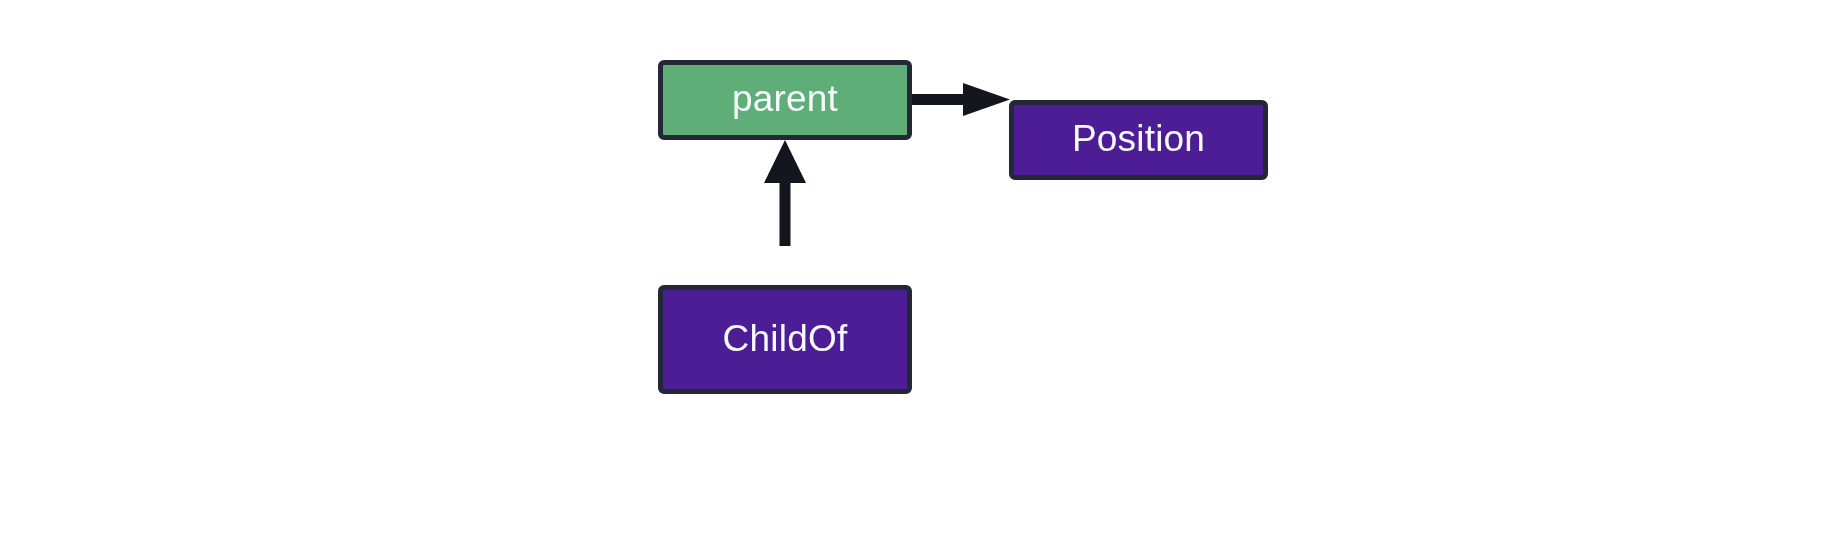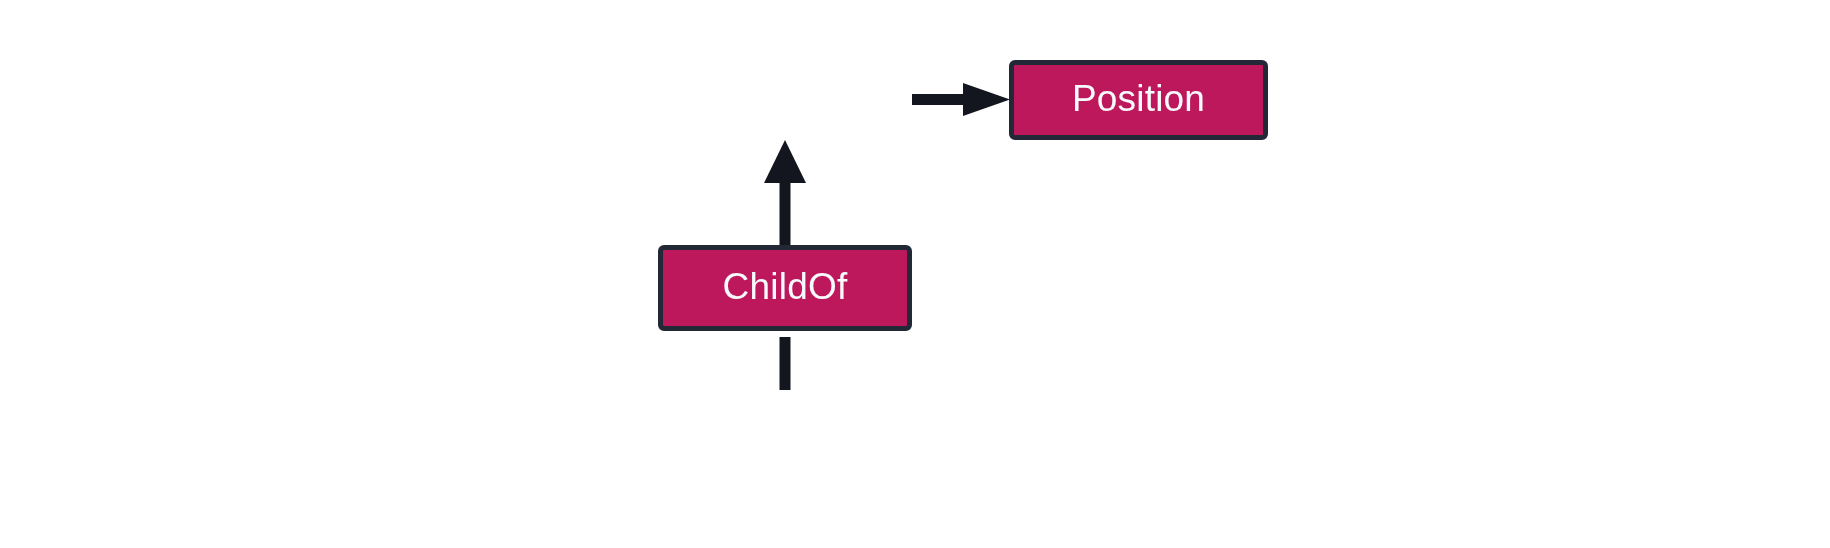--- a/index.html
+++ b/index.html
@@ -28,31 +28,31 @@
     border-radius: 6px;
     color: #f7fafc;
     font-size: 37px;
     font-weight: 400;
     letter-spacing: 0.2px;
     line-height: 1;
     white-space: nowrap;
     user-select: none;
   }
   .node-entity  { background: #5FAE77; }
-  .node-relation{ background: #be185d; }
+  .node-relation{ background: #4c1d95; margin-top: 40px; }
 
   .node-label {
     display: block;
     padding-bottom: 3px;
   }
 
   
   #node-parent   { left: 658px; top: 60px;  width: 254px; height: 80px; }
   #node-position { left: 1009px; top: 60px; width: 259px; height: 80px; }
-  #node-childof  { left: 658px; top: 245px; width: 254px; height: 86px; }
+  #node-childof  { left: 658px; top: 245px; width: 254px; height: 109px; }
   #node-child    { left: 658px; top: 388px; width: 254px; height: 90px; }
 
   
   #edges {
     position: absolute;
     left: 0;
     top: 0;
     width: 1830px;
     height: 548px;
     pointer-events: none;
@@ -73,20 +73,23 @@
     <g>
       <rect x="779.5" y="178" width="11" height="68" fill="#14161F"></rect>
       <polygon points="785,140 806,183 764,183" fill="#14161F"></polygon>
     </g>
 
     <g>
       <rect x="779.5" y="337" width="11" height="53" fill="#14161F"></rect>
     </g>
   </svg>
 
+  <div id="node-parent" class="node node-entity">
+    <span class="node-label">parent</span>
+  </div>
 
   <div id="node-position" class="node node-relation">
     <span class="node-label">Position</span>
   </div>
 
   <div id="node-childof" class="node node-relation">
     <span class="node-label">ChildOf</span>
   </div>
 
 

